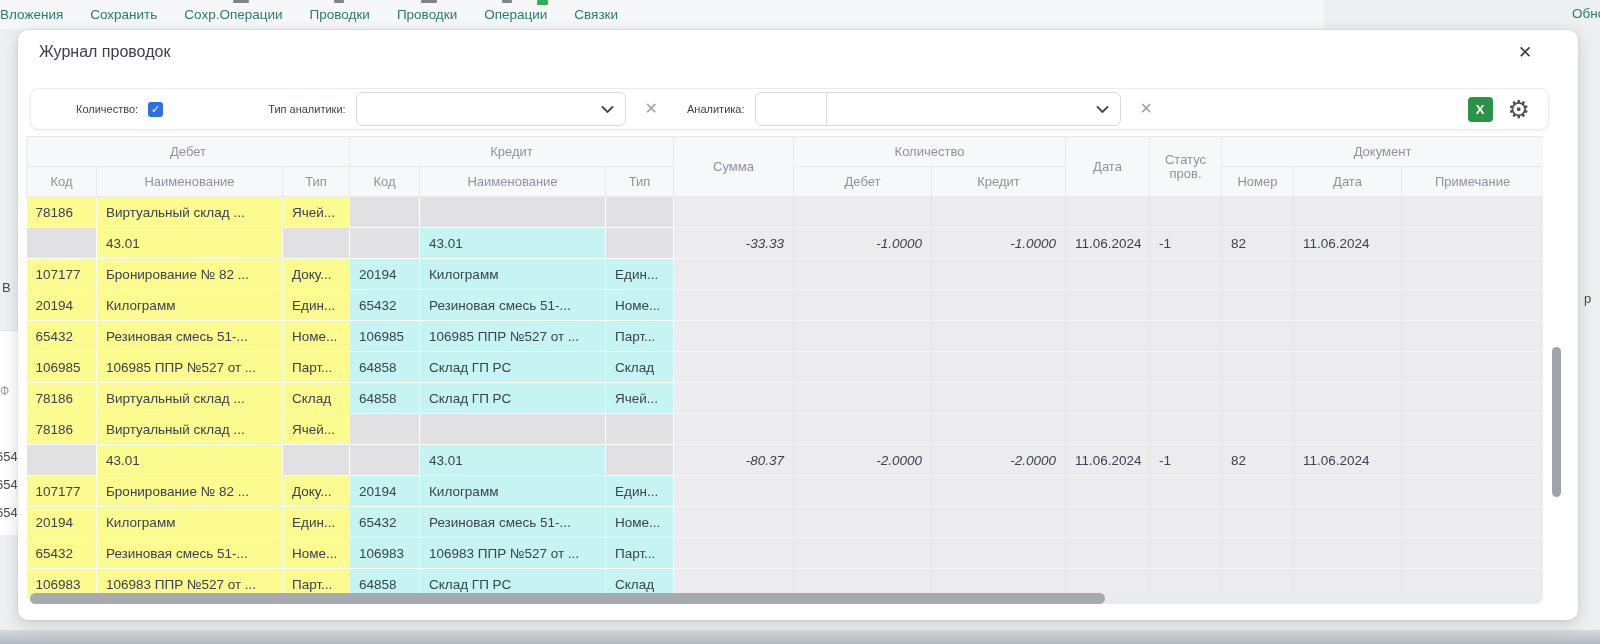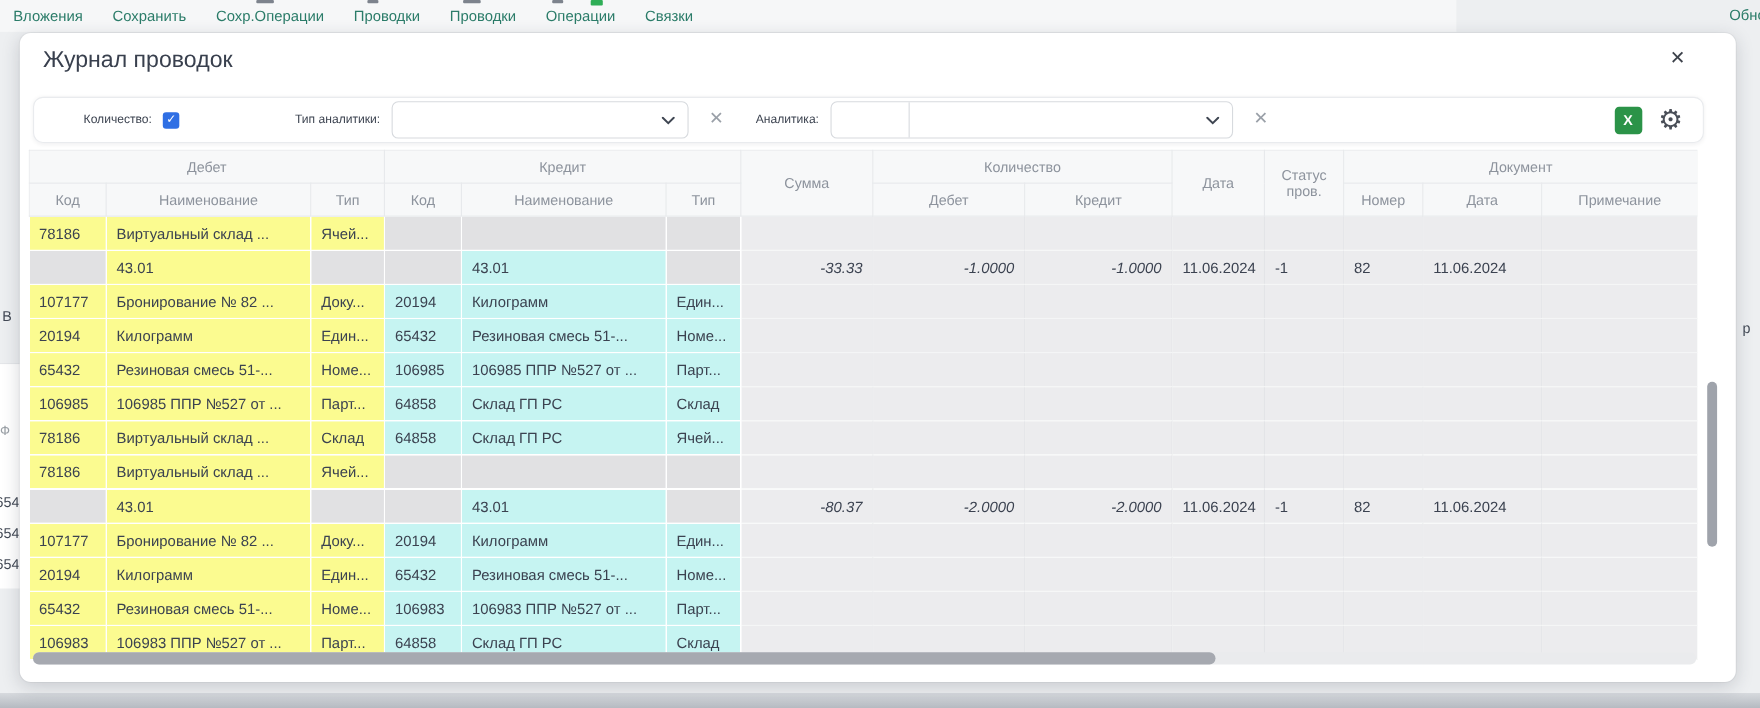--- a/index.html
+++ b/index.html
@@ -5,41 +5,41 @@
   * { box-sizing: border-box; }
   html,body { margin:0; padding:0; }
   body {
     width:1600px; height:644px; position:relative; overflow:hidden;
     background:#edeff1;
     font-family:"Liberation Sans", sans-serif;
   }
   
   .menubar {
     position:absolute; left:0; top:0; width:1324px; height:29px;
-    background:#f6f7f8; display:flex; align-items:center; gap:27px; padding-left:12px;
+    background:#f6f7f8; display:flex; align-items:center; gap:27px; 
   }
   .menu-item { color:var(--menu-green); font-size:13.5px; white-space:nowrap; cursor:pointer; }
   .menubar-right {
     position:absolute; left:1572px; top:6px; color:var(--menu-green); font-size:13.5px; white-space:nowrap;
   }
   .top-frag { position:absolute; top:0; height:3px; background:#7d838d; border-radius:1px; }
   .top-frag.green { height:5px; background:#2fae57; width:11px; }
   .bg-left-white { position:absolute; left:0; top:330px; width:18px; height:205px; background:#ffffff; border-top:1px solid #e4e6e9; }
   .bg-frag { position:absolute; font-size:13px; color:#434a56; white-space:nowrap; overflow:hidden; }
   .bottom-band {
     position:absolute; left:0; top:630px; width:1600px; height:14px;
     background:linear-gradient(180deg,#d7dade 0%, #b4b9c0 100%);
   }
   
   .modal {
     position:absolute; left:18px; top:30px; width:1560px; height:590px;
     background:#ffffff; border-radius:10px;
     box-shadow:0 4px 16px rgba(40,45,60,.18), 0 0 0 1px rgba(0,0,0,.04);
   }
-  .modal-title { position:absolute; left:21px; top:13px; font-size:21px; color:#39404e; }
+  .modal-title { position:absolute; left:21px; top:13px; font-size:16px; color:#39404e; }
   .modal-close {
     position:absolute; left:1494px; top:10px; width:26px; height:26px;
     font-size:17px; color:#3d424b; text-align:center; line-height:26px; cursor:pointer;
   }
   
   .filterbar {
     position:absolute; left:12px; top:58px; width:1519px; height:42px;
     background:#fff; border:1px solid #e9ebee; border-radius:9px;
     box-shadow:0 1px 4px rgba(20,25,40,.06);
     display:flex; align-items:center;

